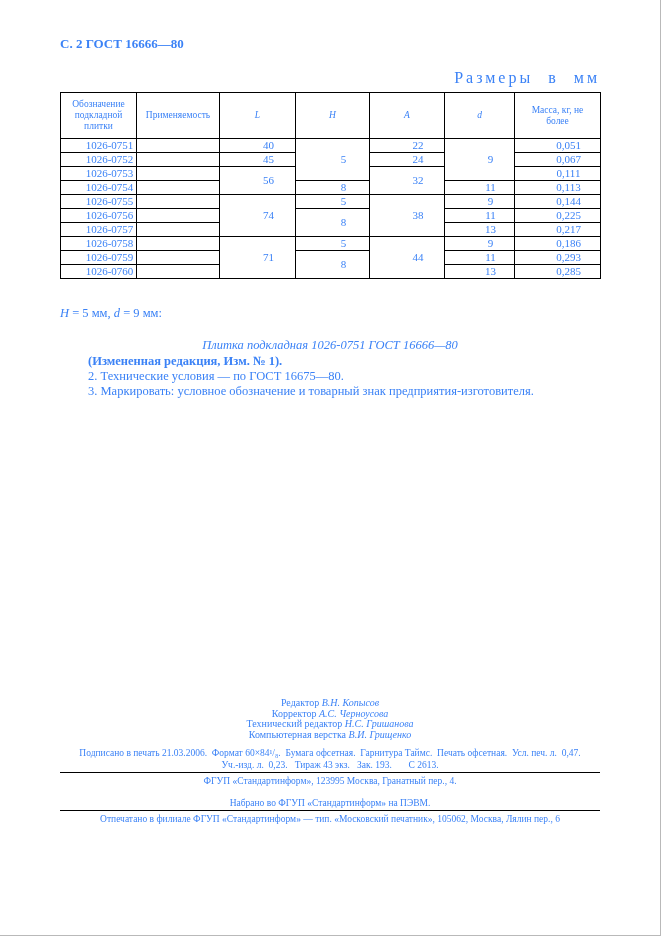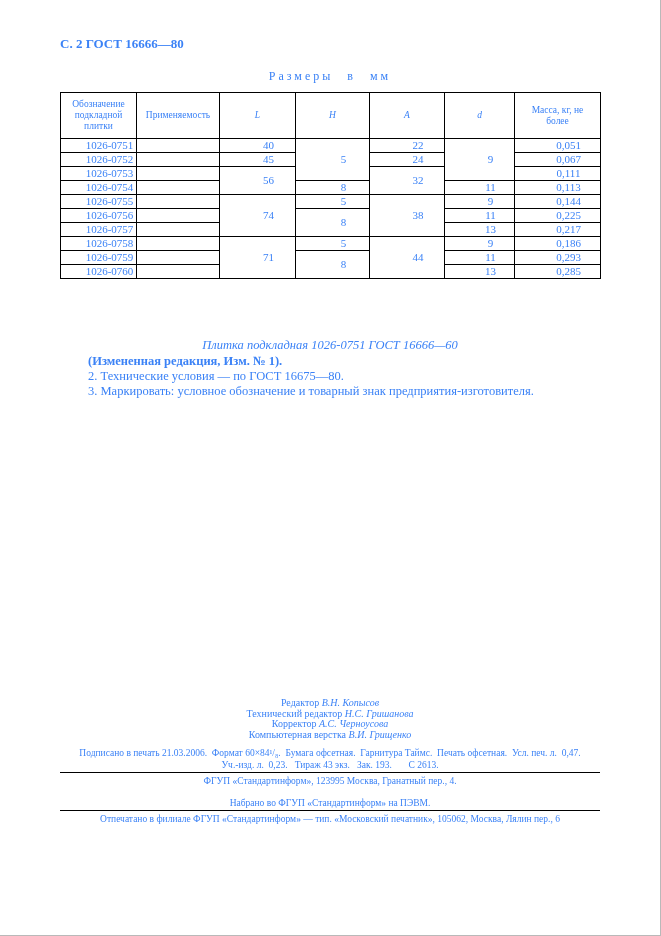--- a/index.html
+++ b/index.html
@@ -3,22 +3,22 @@
 <meta charset="utf-8">
 <style>
   * { box-sizing: border-box; }
   html, body { margin: 0; padding: 0; background: #ffffff; }
   .page {
     position: relative; width: 661px; height: 936px; background: #fff;
     font-family: "Liberation Serif", "DejaVu Serif", serif; color: #3b82f6;
     overflow: hidden; box-shadow: inset -1px -1px 0 #b9b9b9;
   }
   .doc-header { position: absolute; left: 60px; top: 36px; font-size: 13px; font-weight: bold; }
-  .table-caption { position: absolute; left: 60px; top: 69px; width: 540px; text-align: center;
-                   font-size: 12px; letter-spacing: 3px; word-spacing: 8px; }
+  .table-caption { position: absolute; left: 60px; top: 69px; width: 540px; text-align: right;
+                   font-size: 16px; letter-spacing: 3px; word-spacing: 8px; }
   table.dim-table { position: absolute; left: 60px; top: 92px; width: 540px;
                     border-collapse: collapse; table-layout: fixed; }
   .dim-table th, .dim-table td { border: 1px solid #000; text-align: center;
                                  vertical-align: middle; padding: 0 2px; }
   .dim-table th { font-weight: normal; font-size: 9.5px; line-height: 11px; height: 46px; }
   .dim-table td { font-size: 11px; line-height: 13px; height: 14px; padding-left: 24px; }
   .hdr-block { display: inline-block; max-width: 66px; }
   .hdr-block.mass { max-width: 58px; }
   .var { font-style: italic; }
   .para { position: absolute; left: 60px; width: 540px; font-size: 12.5px; line-height: 15.5px; }
@@ -136,40 +136,46 @@
       <tr>
         <td>1026-0760</td>
         <td></td>
         <td>13</td>
         <td>0,285</td>
       </tr>
     </tbody>
   </table>
 
   <div class="para" style="top:306px">
+    <div>
+      <span class="var">H</span>
+      <span>= 5 мм,</span>
+      <span class="var">d</span>
+      <span>= 9 мм:</span>
+    </div>
   </div>
 
-  <div class="para centered italic" style="top:338px">Плитка подкладная 1026-0751 ГОСТ 16666—60</div>
+  <div class="para centered italic" style="top:338px">Плитка подкладная 1026-0751 ГОСТ 16666—80</div>
 
   <div class="para indent bold" style="top:354px">(Измененная редакция, Изм. № 1).</div>
   <div class="para indent" style="top:369px">2. Технические условия — по ГОСТ 16675—80.</div>
   <div class="para indent" style="top:384px">3. Маркировать: условное обозначение и товарный знак предприятия-изготовителя.</div>
 
   <div class="credits">
     <div>
       <span>Редактор</span>
       <span class="italic">В.Н. Копысов</span>
     </div>
     <div>
+      <span>Корректор</span>
+      <span class="italic">А.С. Черноусова</span>
+    </div>
+    <div>
       <span>Технический редактор</span>
       <span class="italic">Н.С. Гришанова</span>
-    </div>
-    <div>
-      <span>Корректор</span>
-      <span class="italic">А.С. Черноусова</span>
     </div>
     <div>
       <span>Компьютерная верстка</span>
       <span class="italic">В.И. Грищенко</span>
     </div>
   </div>
 
   <div class="imprint" style="top:748px">Подписано в печать 21.03.2006.  Формат 60×84¹/₈.  Бумага офсетная.  Гарнитура Таймс.  Печать офсетная.  Усл. печ. л.  0,47.</div>
   <div class="imprint" style="top:760px">Уч.-изд. л.  0,23.   Тираж 43 экз.   Зак. 193.       С 2613.</div>
 

